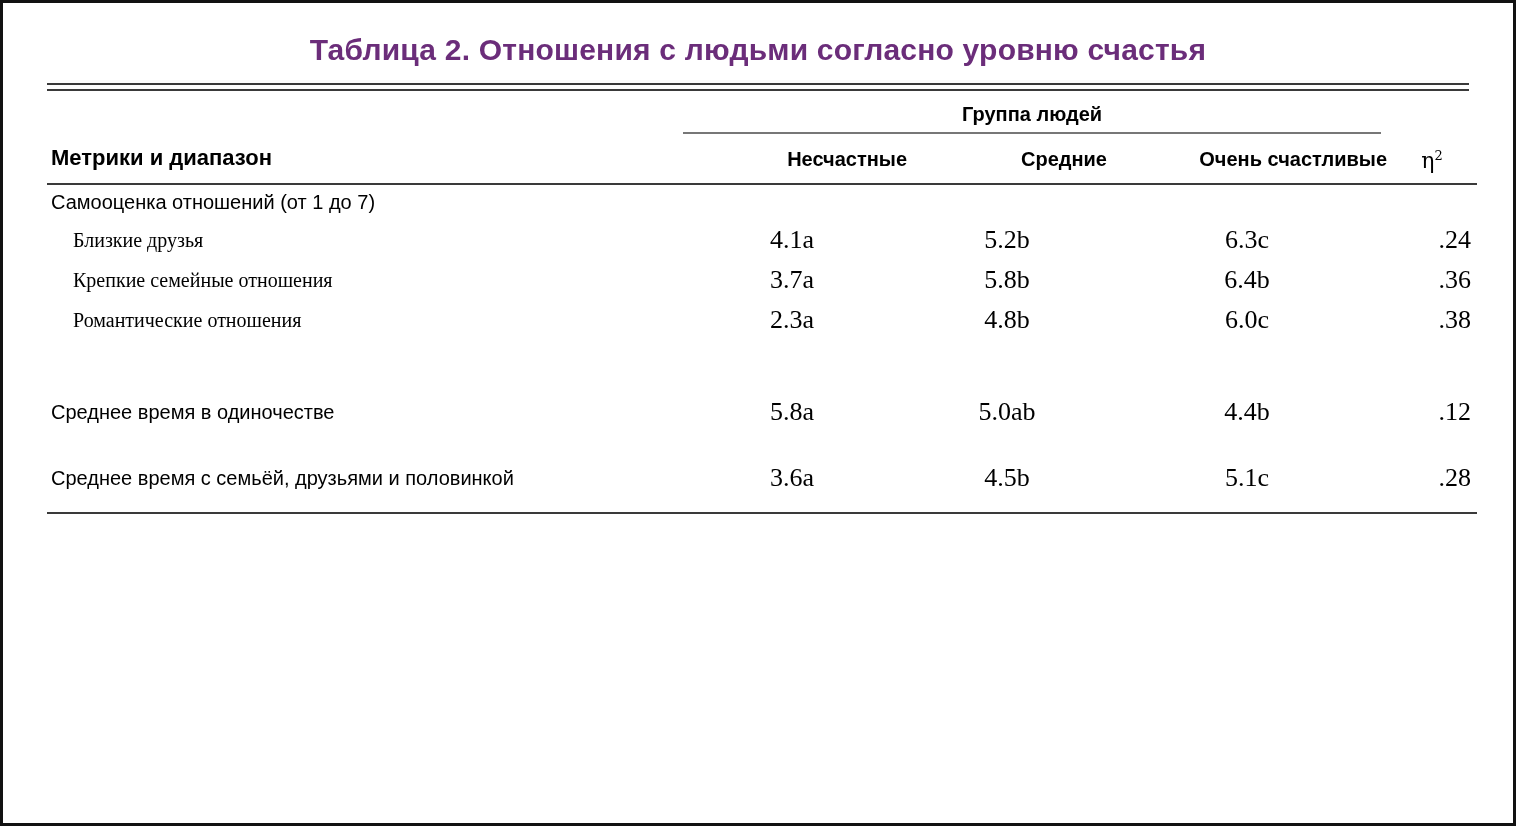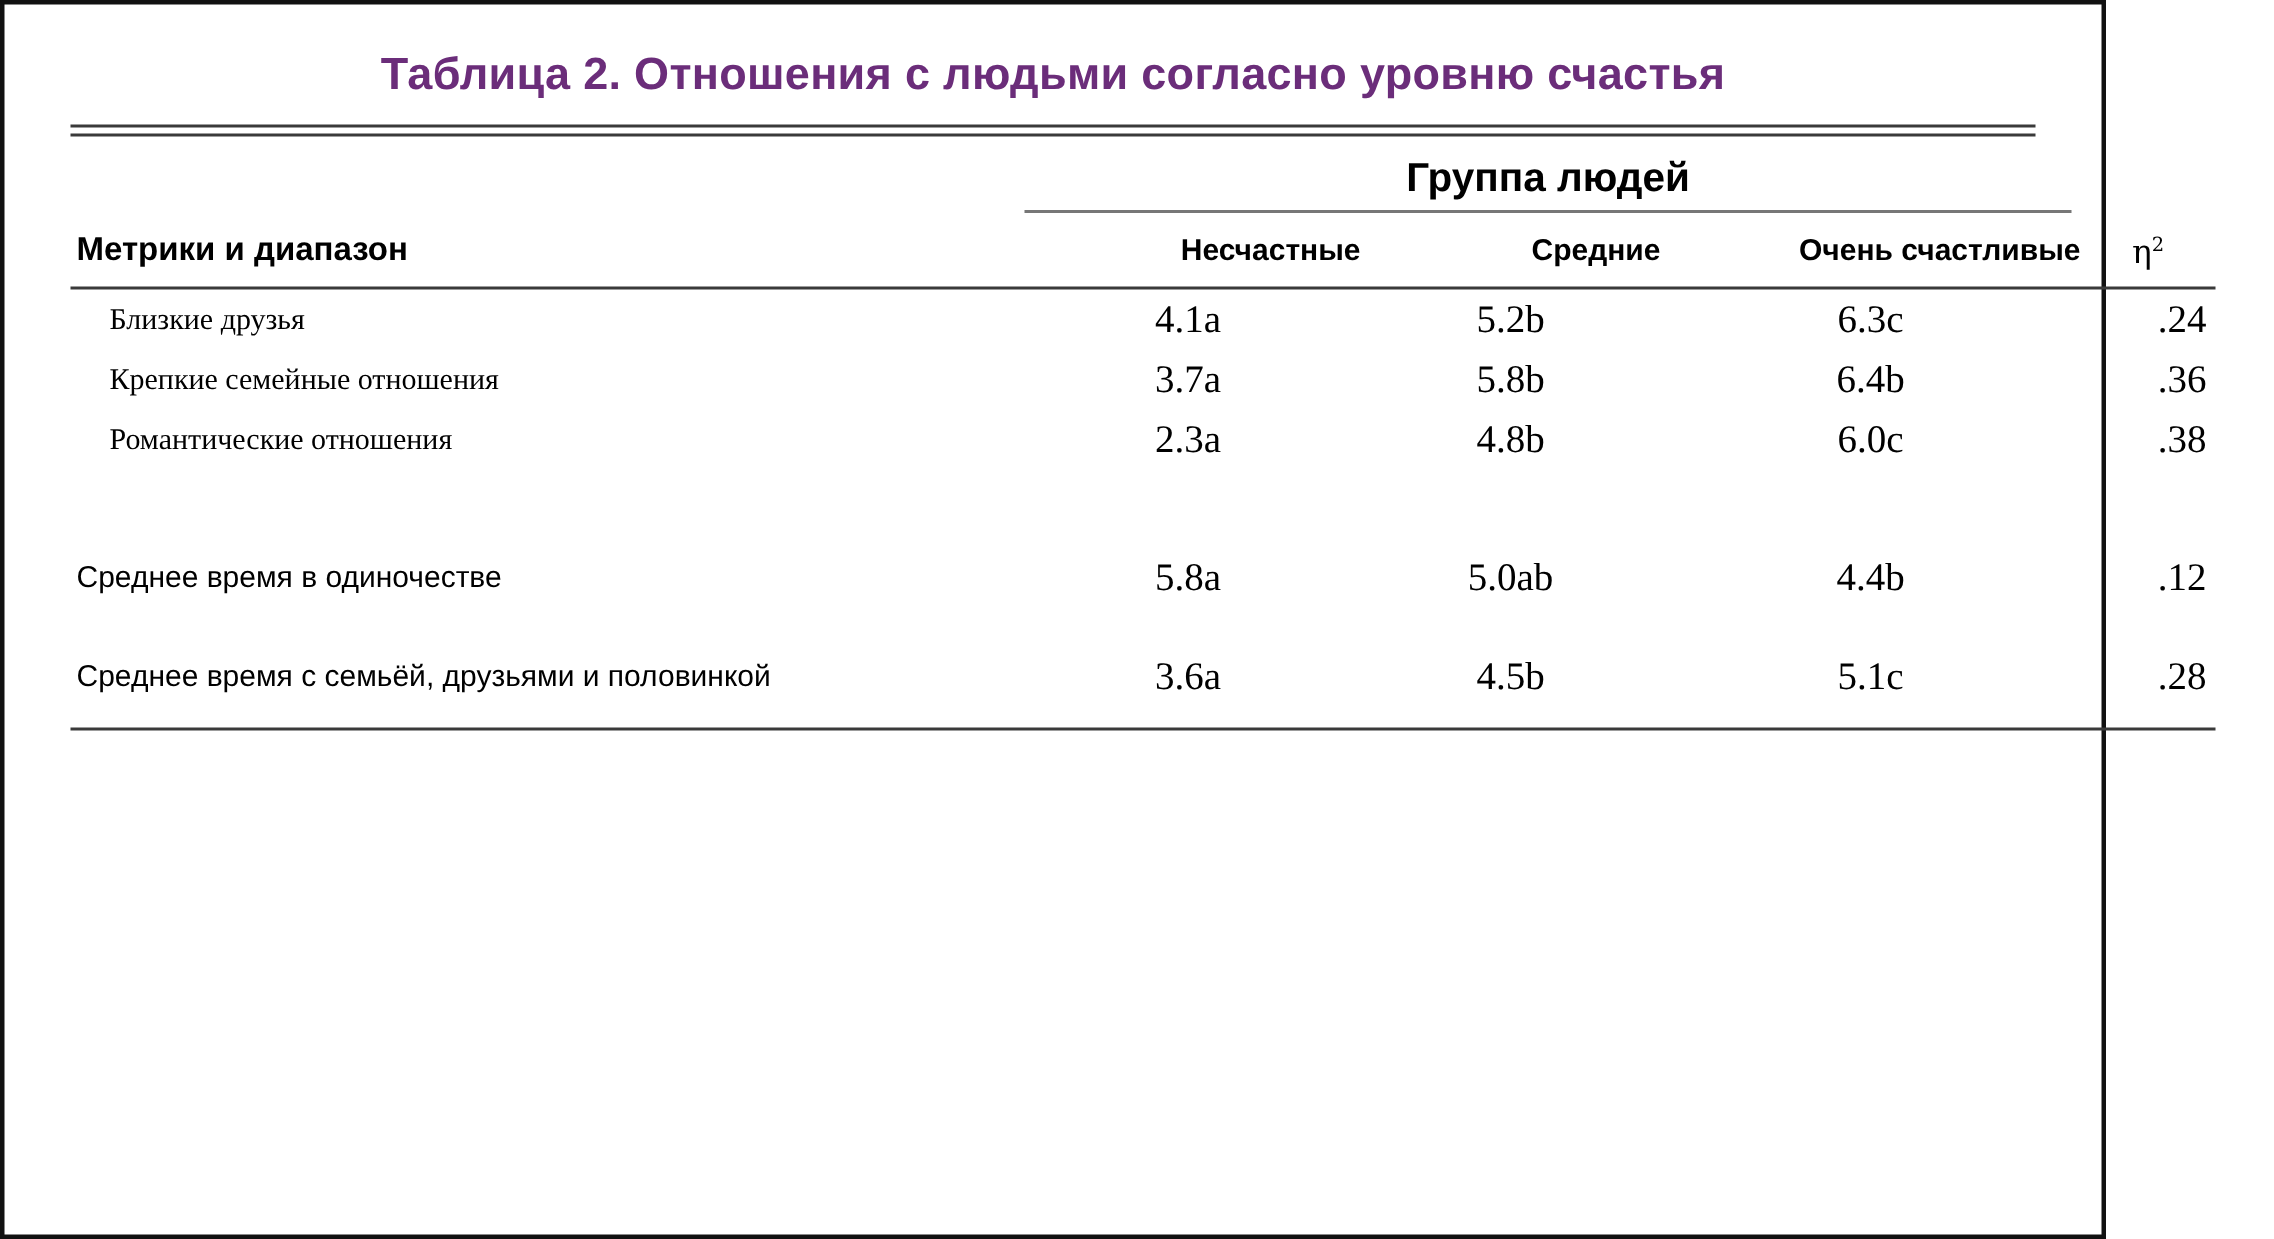--- a/index.html
+++ b/index.html
@@ -8,21 +8,21 @@
     background: #ffffff;
   }
   body {
     width: 1516px;
     height: 826px;
     font-family: "Liberation Sans", sans-serif;
     color: #000000;
     overflow: hidden;
   }
   .page {
-    width: 1404px;
+    width: 1516px;
     height: 826px;
     box-sizing: border-box;
     border: 3px solid #111111;
     padding: 26px 44px 10px 44px;
     display: flex;
     flex-direction: column;
   }
   .table-title {
     text-align: center;
     color: #6b2d7a;
@@ -47,21 +47,21 @@
     table-layout: fixed;
   }
   col.c-label { width: 630px; }
   col.c-g1 { width: 230px; }
   col.c-g2 { width: 200px; }
   col.c-g3 { width: 280px; }
   col.c-eta { width: 90px; }
 
   .group-head {
     text-align: center;
-    font-size: 27px;
+    font-size: 20px;
     font-weight: bold;
     padding: 12px 0 4px 0;
   }
   .group-underline td {
     padding: 0;
   }
   .group-underline .ul {
     border-top: 2px solid #777777;
     height: 1px;
     margin: 2px 6px 0 6px;
@@ -160,20 +160,27 @@
           <td class="col-head">Очень счастливые</td>
           <td class="eta-head"><span>η</span><sup>2</sup></td>
         </tr>
         <tr>
           <td colspan="5" style="padding:0">
               <div class="rule-thin"></div>
             </td>
         </tr>
 
         <tr>
+          <td class="row-label">Самооценка отношений (от 1 до 7)</td>
+          <td class="num"></td>
+          <td class="num"></td>
+          <td class="num"></td>
+          <td class="num eta"></td>
+        </tr>
+        <tr>
           <td class="row-label indent">Близкие друзья</td>
           <td class="num">4.1a</td>
           <td class="num">5.2b</td>
           <td class="num">6.3c</td>
           <td class="num eta">.24</td>
         </tr>
         <tr>
           <td class="row-label indent">Крепкие семейные отношения</td>
           <td class="num">3.7a</td>
           <td class="num">5.8b</td>

